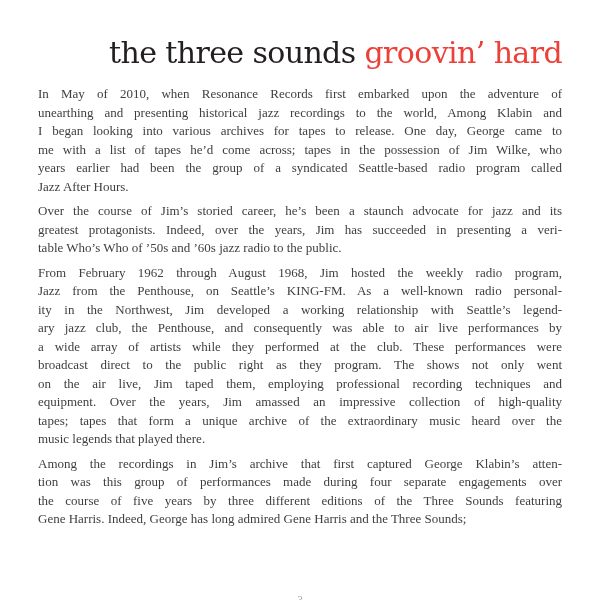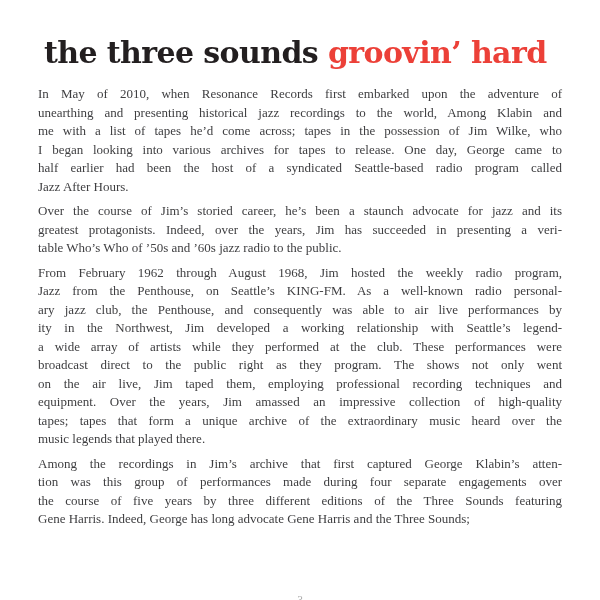--- a/index.html
+++ b/index.html
@@ -18,25 +18,26 @@
   }
   .page {
     position: relative;
     width: 600px;
     height: 600px;
     background: var(--background);
   }
   .title {
     margin: 36px 38px 0 44px;
     font-family: "DejaVu Serif", serif;
-    font-weight: bold;
+    font-weight: normal;
     font-size: 30px;
     line-height: 34px;
     letter-spacing: -0.6px;
     white-space: nowrap;
+    text-align: right;
   }
   .t-black { color: var(--title-black); }
   .t-red   { color: var(--title-red); }
   .content {
     margin: 15px 27px 0 38px;
     width: 524px;
     font-size: 13px;
     line-height: 18.5px;
     color: var(--body-text);
   }
@@ -62,43 +63,43 @@
 
 <div class="page">
   <h1 class="title">
     <span class="t-black">the three sounds</span>
     <span class="t-red">groovin’ hard</span>
   </h1>
   <div class="content" id="text-block">
       <div class="para">
         <div class="line"><span>In May of 2010, when Resonance Records first embarked upon the adventure of</span></div>
         <div class="line"><span>unearthing and presenting historical jazz recordings to the world, Among Klabin and</span></div>
+        <div class="line"><span>I began looking into various archives for tapes to release. One day, George came to</span></div>
         <div class="line"><span>me with a list of tapes he’d come across; tapes in the possession of Jim Wilke, who</span></div>
-        <div class="line"><span>I began looking into various archives for tapes to release. One day, George came to</span></div>
-        <div class="line"><span>half earlier had been the host of a syndicated Seattle-based radio program called</span></div>
+        <div class="line"><span>years earlier had been the group of a syndicated Seattle-based radio program called</span></div>
         <div class="line last"><span class="italic">Jazz After Hours.</span></div>
       </div>
       <div class="para">
         <div class="line"><span>Over the course of Jim’s storied career, he’s been a staunch advocate for jazz and its</span></div>
         <div class="line"><span>greatest protagonists. Indeed, over the years, Jim has succeeded in presenting a veri-</span></div>
         <div class="line last"><span>table </span><span class="italic">Who’s Who</span><span> of ’50s and ’60s jazz radio to the public.</span></div>
       </div>
       <div class="para">
         <div class="line"><span>From February 1962 through August 1968, Jim hosted the weekly radio program,</span></div>
         <div class="line"><span class="italic">Jazz from the Penthouse</span><span>, on Seattle’s KING-FM. As a well-known radio personal-</span></div>
+        <div class="line"><span>ity in the Northwest, Jim developed a working relationship with Seattle’s legend-</span></div>
         <div class="line"><span>ary jazz club, the Penthouse, and consequently was able to air live performances by</span></div>
-        <div class="line"><span>ity in the Northwest, Jim developed a working relationship with Seattle’s legend-</span></div>
         <div class="line"><span>a wide array of artists while they performed at the club. These performances were</span></div>
         <div class="line"><span>broadcast direct to the public right as they program. The shows not only went</span></div>
         <div class="line"><span>on the air live, Jim taped them, employing professional recording techniques and</span></div>
         <div class="line"><span>equipment. Over the years, Jim amassed an impressive collection of high-quality</span></div>
         <div class="line"><span>tapes; tapes that form a unique archive of the extraordinary music heard over the</span></div>
         <div class="line last"><span>music legends that played there.</span></div>
       </div>
       <div class="para">
         <div class="line"><span>Among the recordings in Jim’s archive that first captured George Klabin’s atten-</span></div>
         <div class="line"><span>tion was this group of performances made during four separate engagements over</span></div>
         <div class="line"><span>the course of five years by three different editions of the Three Sounds featuring</span></div>
-        <div class="line last"><span>Gene Harris. Indeed, George has long advocate Gene Harris and the Three Sounds;</span></div>
+        <div class="line last"><span>Gene Harris. Indeed, George has long admired Gene Harris and the Three Sounds;</span></div>
       </div>
     </div>
   <div class="page-number">3</div>
 </div>
 
 </body></html>

